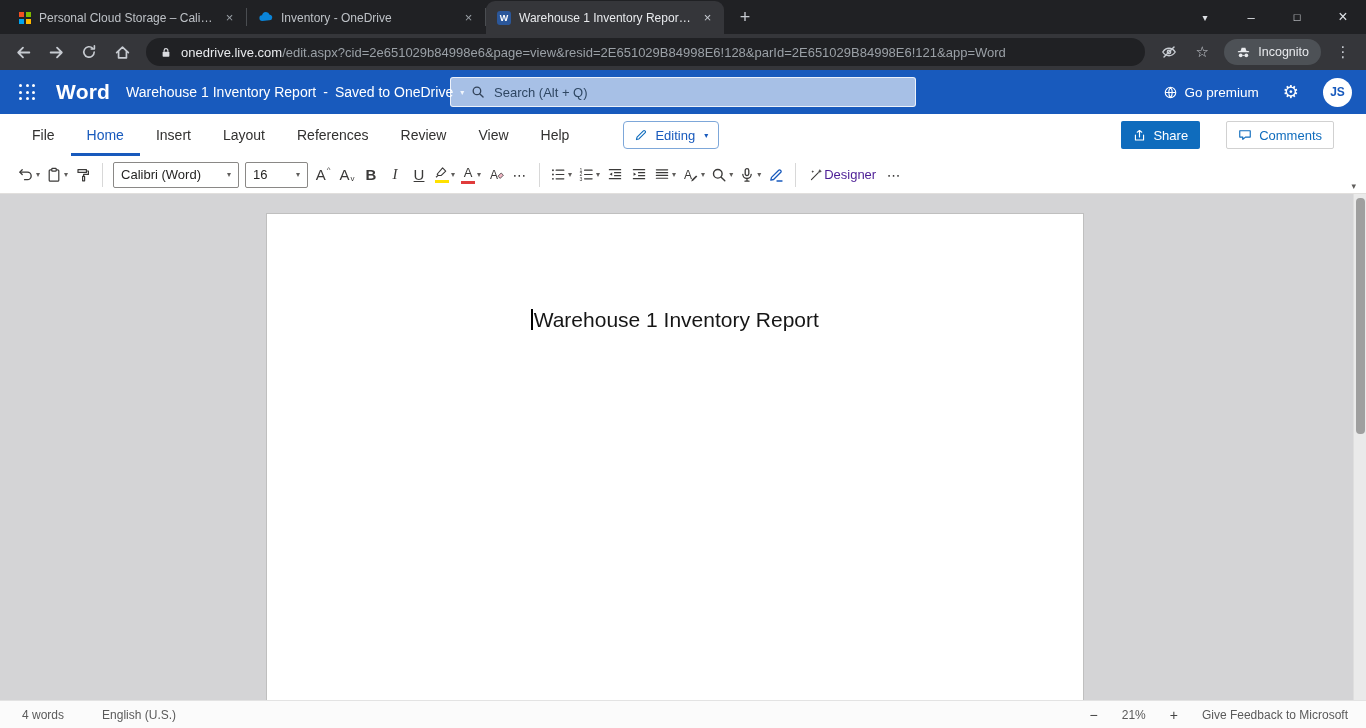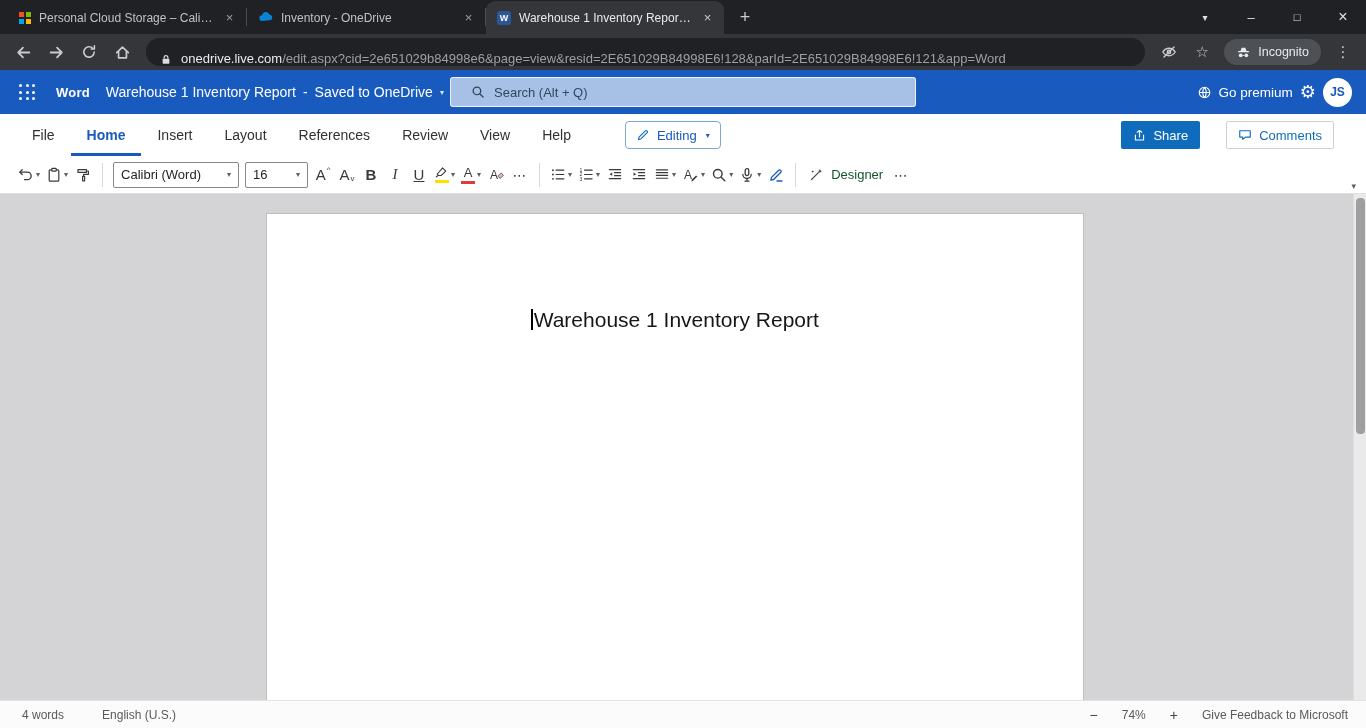--- a/index.html
+++ b/index.html
@@ -22,49 +22,49 @@
   .win-controls{margin-left:auto;display:flex;align-self:stretch}
   .winbtn{width:46px;display:flex;align-items:center;justify-content:center;color:#dee1e6;font-size:13px}
   .ms-logo{width:12px;height:12px;display:grid;grid-template-columns:5px 5px;grid-template-rows:5px 5px;gap:2px;flex:0 0 auto}
   .word-file{width:14px;height:14px;background:#2b579a;border-radius:3px;color:#fff;font-size:9px;font-weight:700;
        display:flex;align-items:center;justify-content:center;flex:0 0 auto}
 
   
   .navbar{height:36px;background:#35363a;display:flex;align-items:center;padding:0 8px;gap:3px;flex:0 0 auto}
   .navbtn{width:30px;height:30px;border-radius:50%;display:flex;align-items:center;justify-content:center;
        color:#c7cbd1;flex:0 0 auto;font-size:15px}
-  .urlbar{flex:1;height:28px;background:#202124;border-radius:14px;margin:0 6px;display:flex;align-items:flex-end;
+  .urlbar{flex:1;height:28px;background:#202124;border-radius:14px;margin:0 6px;display:flex;align-items:center;
        gap:9px;padding:0 14px;font-size:13px;color:#e8eaed;min-width:0}
   .url-text{white-space:nowrap;overflow:hidden;text-overflow:ellipsis}
   .url-path{color:#9aa0a6}
   .incognito-chip{height:26px;border-radius:13px;background:#4d5156;display:flex;align-items:center;gap:7px;
        padding:0 12px;color:#e8eaed;font-size:12.5px;flex:0 0 auto;margin:0 4px}
 
   
   .word-header{height:44px;background:#185abd;display:flex;align-items:center;color:#fff;padding:0 14px;
        gap:16px;position:relative;flex:0 0 auto}
   .waffle{display:grid;grid-template-columns:repeat(3,3px);grid-template-rows:repeat(3,3px);gap:3.5px;flex:0 0 auto;margin:0 5px}
   .waffle span{background:#fff;border-radius:50%}
-  .app-name{font-size:13px;font-weight:700;letter-spacing:.2px}
+  .app-name{font-size:21px;font-weight:700;letter-spacing:.2px}
   .doc-title-group{display:flex;align-items:center;gap:7px;font-size:14px;white-space:nowrap}
   .chev-white{font-size:8px;color:#d7e4f6}
   .search-box{position:absolute;left:50%;top:7px;transform:translateX(-50%);width:466px;height:30px;border-radius:3px;
        background:rgba(255,255,255,.62);border:1px solid rgba(255,255,255,.78);display:flex;align-items:center;
        gap:9px;padding:0 20px;color:#2f4763;font-size:13px}
-  .header-right{margin-left:auto;display:flex;align-items:center;gap:7px}
+  .header-right{margin-left:auto;display:flex;align-items:center;gap:24px}
   .premium{display:flex;align-items:center;gap:7px;font-size:13.5px}
   .gearbtn{font-size:18px;line-height:1}
   .avatar{width:29px;height:29px;border-radius:50%;background:#fff;color:#185abd;font-weight:700;font-size:12px;
        display:flex;align-items:center;justify-content:center}
 
   
   .ribbon{height:42px;display:flex;align-items:center;padding:0 16px 0 16px;flex:0 0 auto;background:#fff}
   .rtab{height:100%;display:flex;align-items:center;padding:0 16px;font-size:14px;color:#323130;
        border-bottom:3px solid transparent;padding-top:3px}
-  .rtab.active{color:#185abd;font-weight:700;border-bottom-color:#185abd}
+  .rtab.active{color:#185abd;font-weight:400;border-bottom-color:#185abd}
   .editing-chip{margin-left:38px;height:28px;border:1px solid #7da7d9;border-radius:4px;display:flex;
        align-items:center;gap:7px;padding:0 10px;color:#185abd;font-size:13px}
   .editing-chip .chev{color:#185abd}
   .ribbon-right{margin-left:auto;display:flex;align-items:flex-start;gap:26px;padding-right:16px}
   .share-btn{height:28px;background:#0f6cbd;color:#fff;border-radius:2px;display:flex;align-items:center;gap:7px;
        padding:0 12px;font-size:13px}
   .comments-btn{height:28px;background:#fff;border:1px solid #d1d1d1;border-radius:2px;color:#0f6cbd;display:flex;
        align-items:center;gap:7px;padding:0 11px;font-size:13px}
 
   
@@ -80,21 +80,21 @@
   .size-combo{width:63px}
   .letter{font-size:15px;line-height:1}
   .bold-letter{font-weight:700}
   .italic-letter{font-family:"Liberation Serif",serif;font-style:italic}
   .underline-letter{text-decoration:underline}
   .mini-caret{font-size:8px;position:relative;top:-5px;margin-left:1px;color:#3b3a39}
   .mini-caret.down{top:4px}
   .color-stack{display:flex;flex-direction:column;align-items:center;line-height:1}
   .color-bar{width:14px;height:3px;margin-top:2px}
   .dots{font-size:14px;color:#3b3a39;letter-spacing:1px}
-  .designer{display:flex;align-items:center;gap:7px;font-size:13px;color:#14532d;padding:0 6px}
+  .designer{display:flex;align-items:center;font-size:13px;color:#4c1d95;padding:0 6px}
   .collapse-chev{margin-left:auto;font-size:9px;color:#605e5c;padding:0 4px;align-self:flex-end;margin-bottom:2px}
 
   
   .canvas{flex:1;position:relative;background:#d4d4d6;overflow:hidden}
   .page{position:absolute;left:266px;top:19px;width:818px;height:1000px;background:#fff;border:1px solid #bfbfbf}
   .doc-heading{margin-top:94px;text-align:center;font-size:21px;color:#161616}
   .caret-bar{display:inline-block;width:1.5px;height:21px;background:#000;vertical-align:-3px;margin-right:1px}
   .scrollbar{position:absolute;top:0;right:0;bottom:0;width:13px;background:#eaeaea;border-left:1px solid #dedede}
   .scroll-thumb{position:absolute;top:4px;left:2px;width:9px;height:236px;background:#9f9f9f;border-radius:4px}
 
@@ -428,19 +428,19 @@
     </div>
   </div>
 
   <div class="statusbar">
     <div class="sb-left">
       <span>4 words</span>
       <span>English (U.S.)</span>
     </div>
     <div class="sb-right">
       <span class="zoom-glyph">−</span>
-      <span>74%</span>
+      <span>21%</span>
       <span class="zoom-glyph">+</span>
       <span>Give Feedback to Microsoft</span>
     </div>
   </div>
 
 </div>
 
 </body></html>

